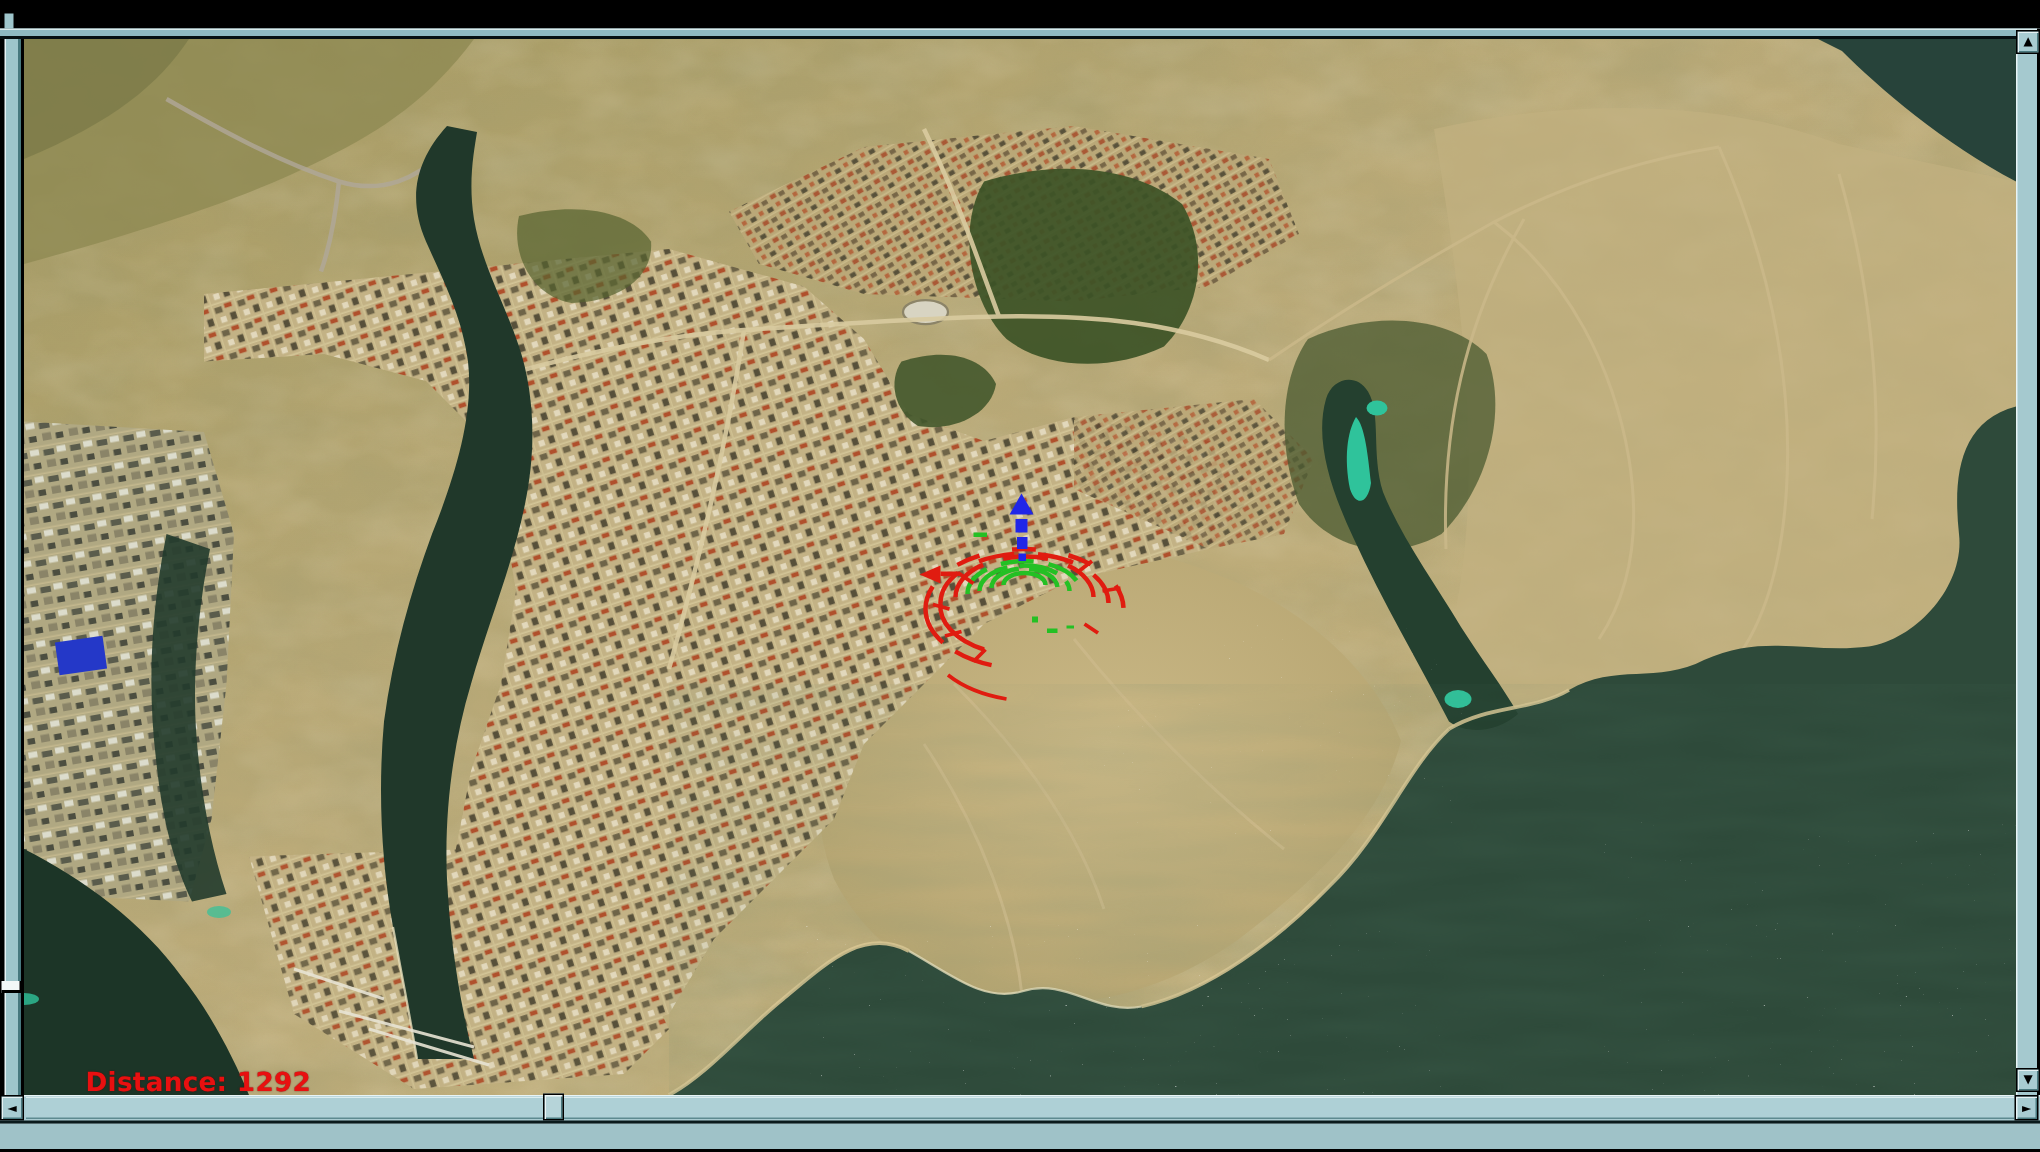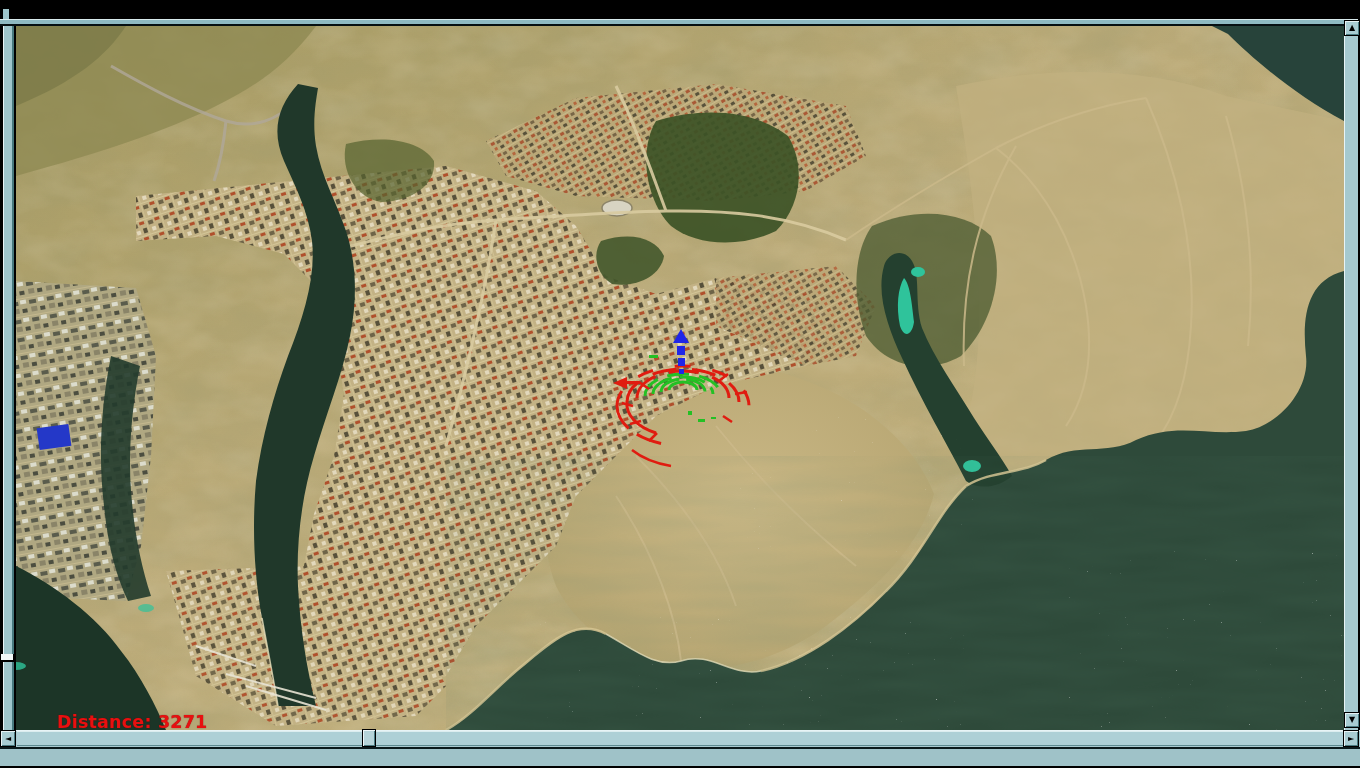--- a/index.html
+++ b/index.html
@@ -238,21 +238,21 @@
       <rect x="633" y="329" width="9" height="3"></rect>
       <rect x="682" y="393" width="7" height="3"></rect>
       <rect x="672" y="385" width="4" height="4"></rect>
       <rect x="695" y="391" width="5" height="2"></rect>
     </g>
   </g>
 </svg>
 
   
   <div class="abs" id="debug-overlay" style="color: rgb(232, 16, 16);">
-    <div>Distance: 3271</div>
+    <div>Distance: 1292</div>
     
     
   </div>
 </div>
 
 <div class="abs" id="vscroll"></div>
 <div class="abs" id="vscroll-edge"></div>
 <div class="abs sbtn" id="vscroll-up">
   <span>▲</span>
 </div>

